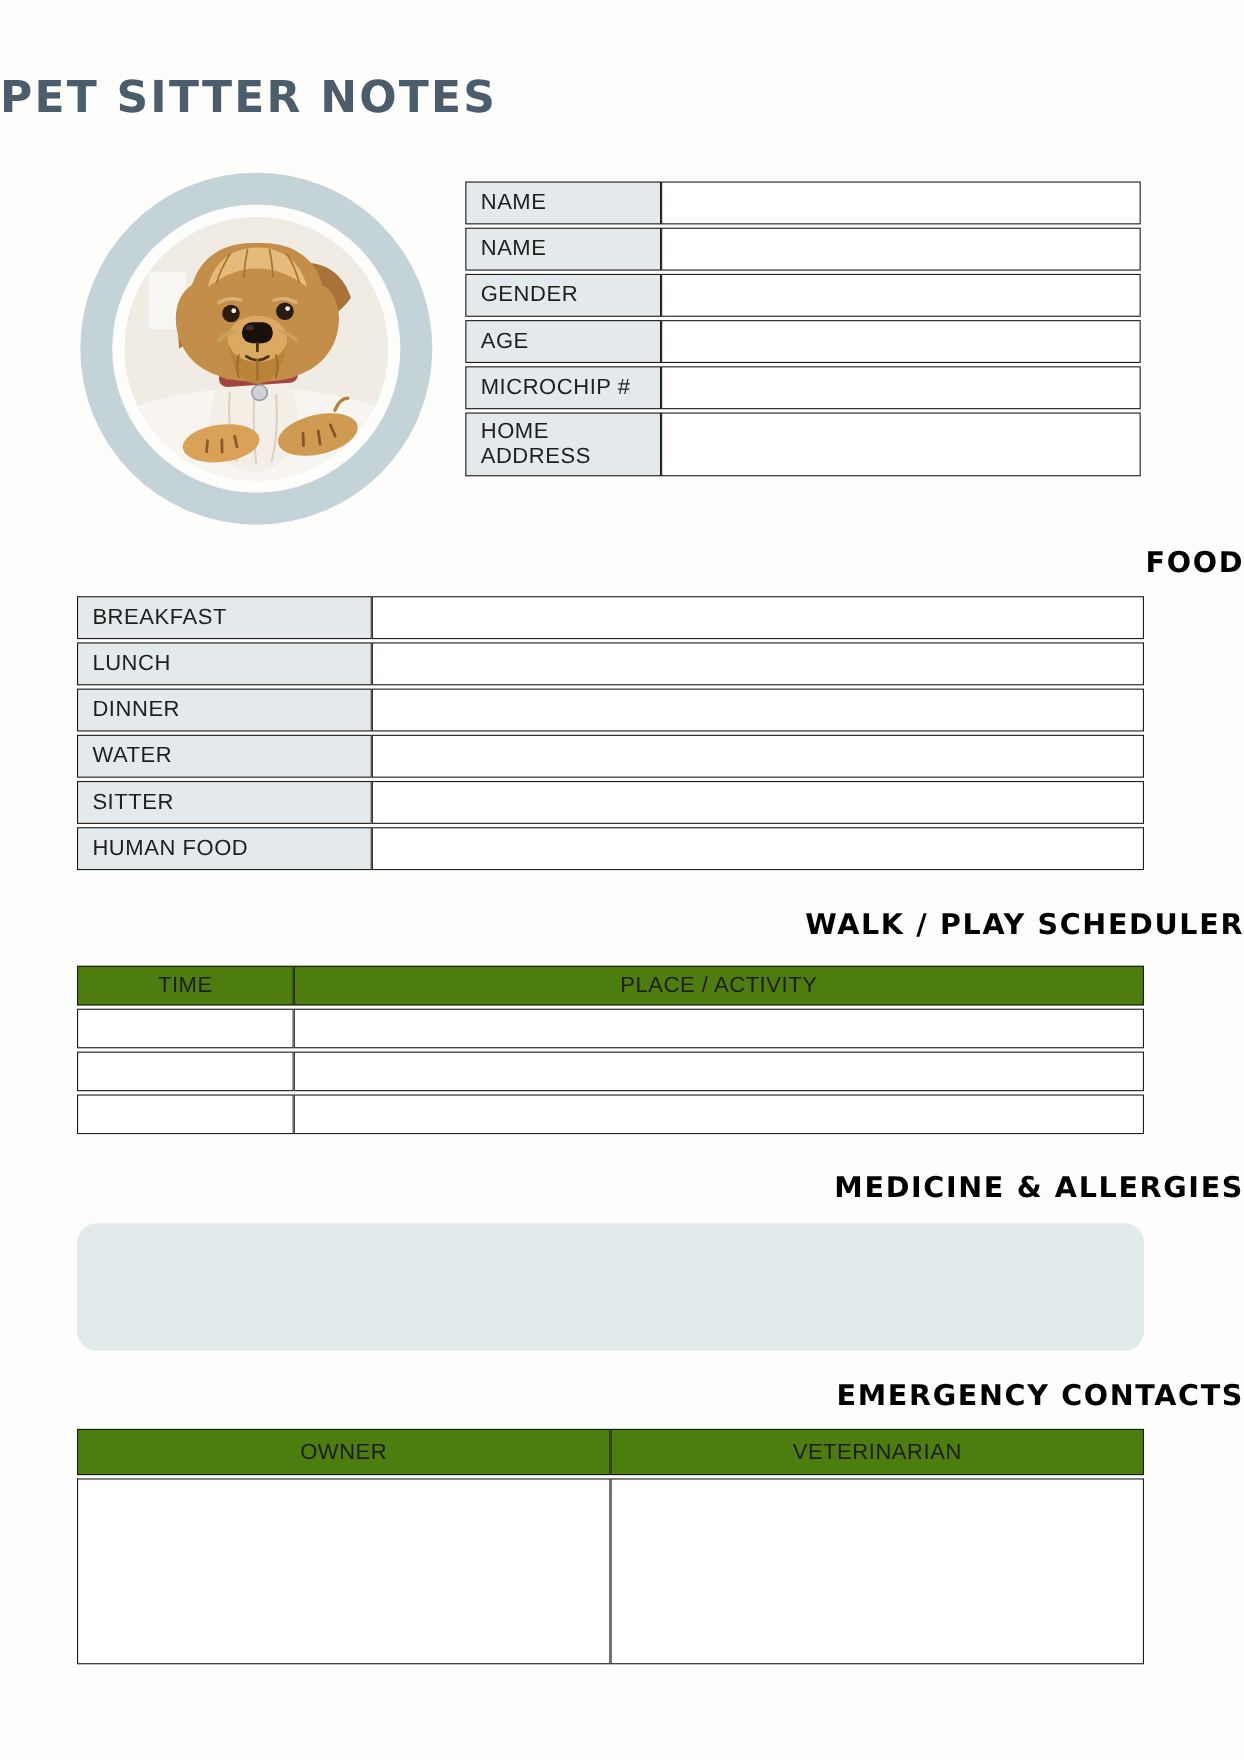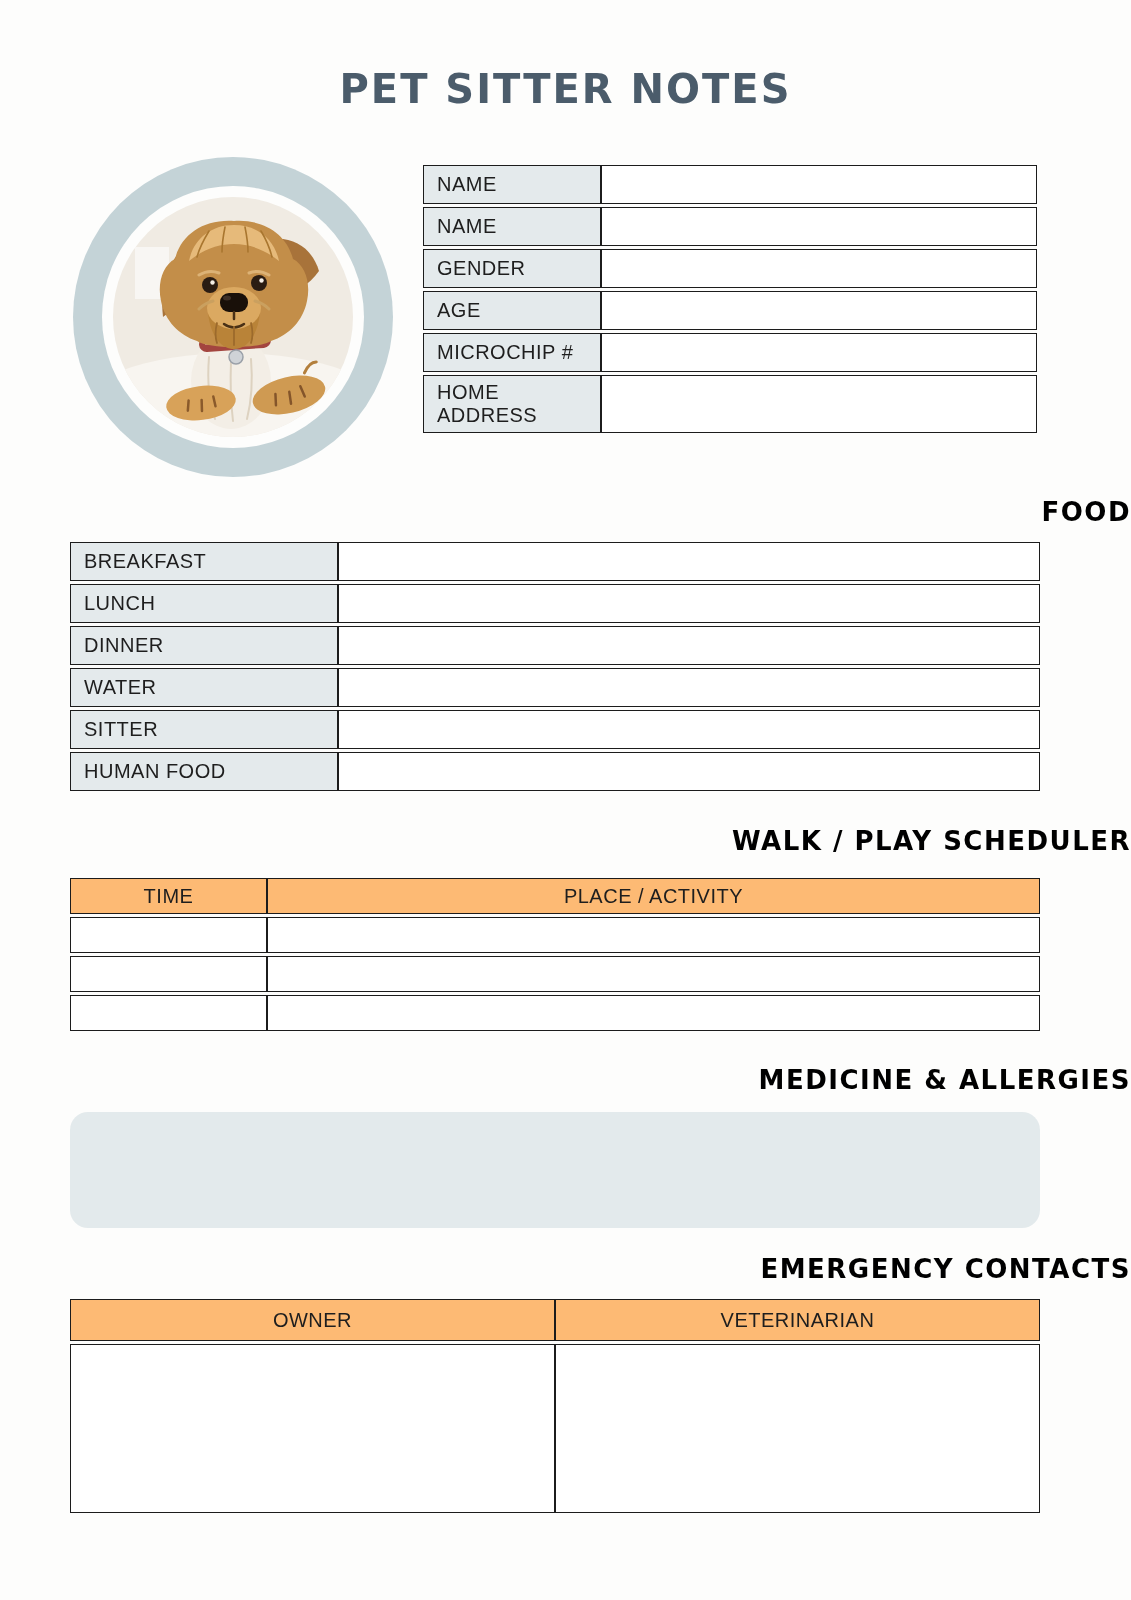--- a/index.html
+++ b/index.html
@@ -10,21 +10,21 @@
     height: 1600px;
     background: #fdfdfc;
     font-family: "Liberation Sans", sans-serif;
     color: #1e1e1e;
     overflow: hidden;
   }
   .page-title {
     position: absolute;
     left: 0; right: 0;
     top: 66px;
-    text-align: center;
+    text-align: left;
     font-family: "DejaVu Sans", sans-serif;
     font-weight: 700;
     font-size: 40px;
     letter-spacing: 2px;
     color: #4b5c6b;
   }
   .section-title {
     position: absolute;
     left: 0; right: 0;
     text-align: right;
@@ -74,21 +74,21 @@
     background: #e4eaec;
     font-size: 20px;
     letter-spacing: 0.5px;
     color: #1e1e1e;
     padding: 4px 20px 4px 13px;
     text-align: left;
     vertical-align: middle;
   }
   .value-cell { background: #ffffff; }
   .head-cell {
-    background: #fdba74;
+    background: #4d7c0f;
     font-size: 20px;
     letter-spacing: 0.5px;
     text-align: center;
     vertical-align: middle;
     padding: 4px 8px;
   }
 
   #info-table  { left: 423px; top: 162px; width: 614px; }
   #info-table .row-s td { height: 39px; }
   #info-table .row-l td { height: 58px; }

